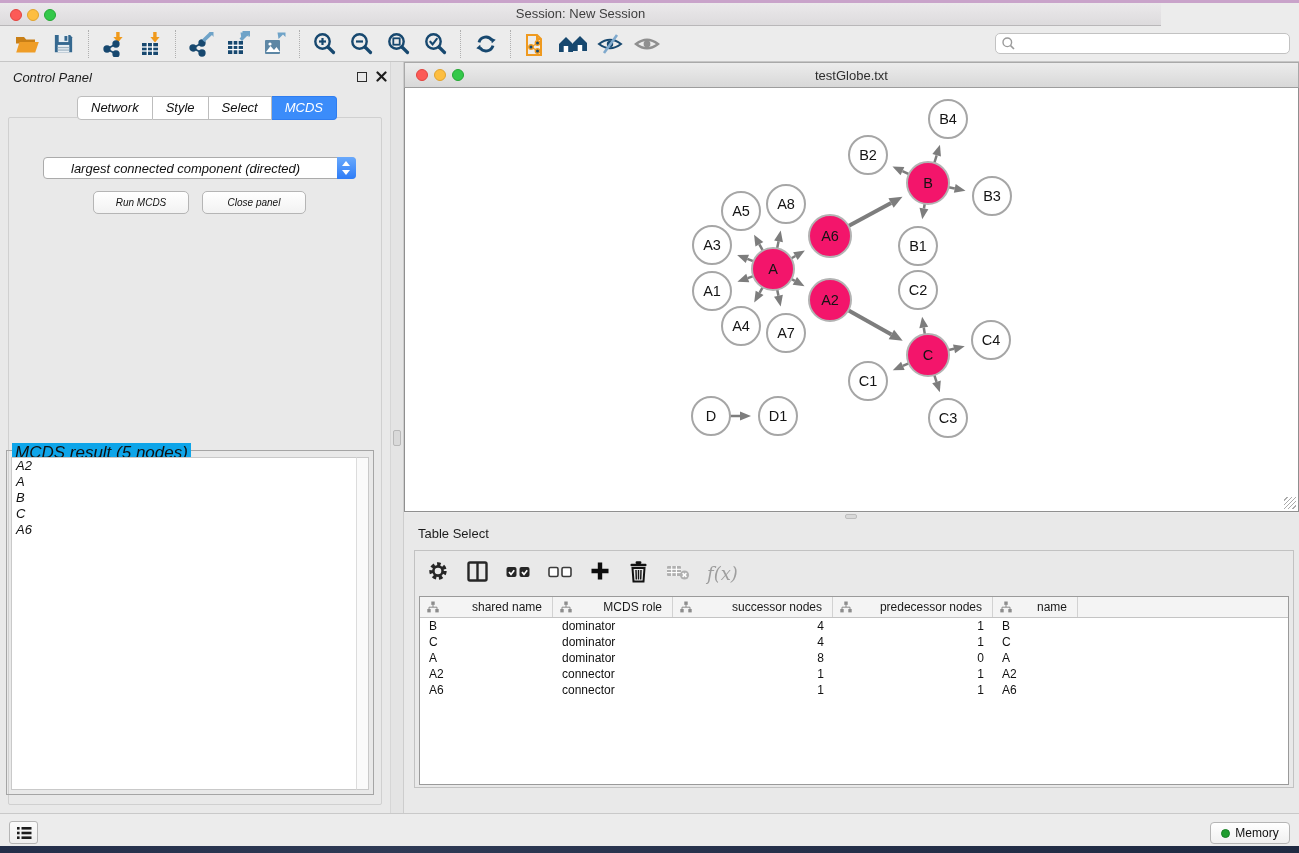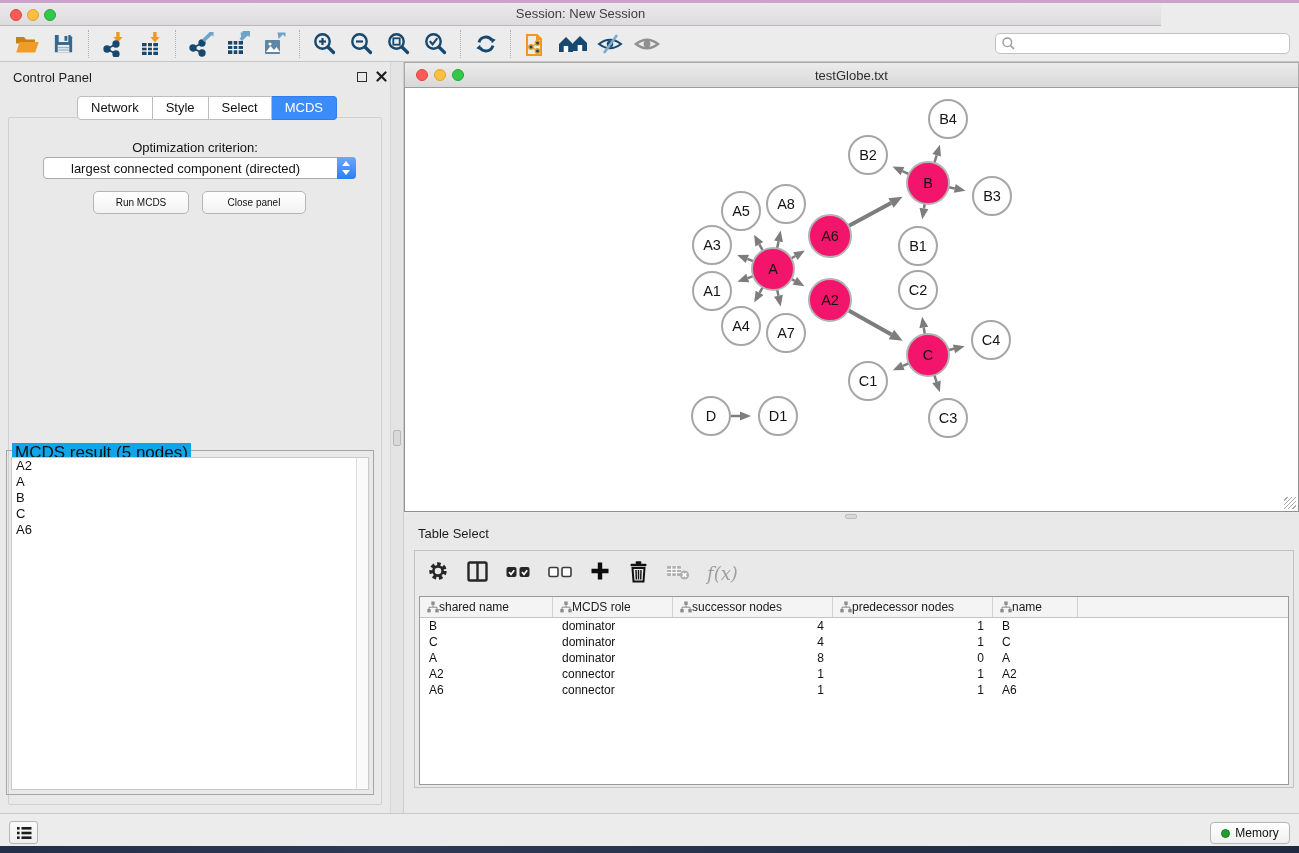--- a/index.html
+++ b/index.html
@@ -25,21 +25,21 @@
   
   #toolbar { left:0; top:26px; width:1299px; height:36px; background:#ececec;
     border-bottom:1px solid #c6c6c6; display:flex; align-items:center; padding-left:8px; }
   .tbtn { width:37px; height:32px; display:flex; align-items:center; justify-content:center; }
   .tsep { width:1px; height:28px; border-left:1px dotted #b0b0b0; margin:0 6px; }
   #search-box { position:absolute; left:995px; top:7px; width:295px; height:21px; background:#fff;
     border:1px solid #c2c2c2; border-radius:5px; display:flex; align-items:center; padding-left:5px; }
   #search-box input { border:none; outline:none; flex:1; height:17px; font-size:12px; background:transparent; }
 
   
-  #control-panel { left:0; top:62px; width:390px; height:751px; background:#e9e9e9; }
+  #control-panel { left:0; top:62px; width:390px; height:751px; background:#e9e9e9;font-style:italic; }
   #cp-header { position:absolute; left:13px; top:8px; font-size:13px; color:#1d1d1d; }
   .panel-btns { position:absolute; top:9px; display:flex; gap:9px; align-items:center; }
   .float-icon { width:10px; height:10px; border:1.5px solid #2c2c2c; display:inline-block; }
   #cp-content { position:absolute; left:8px; top:55px; width:374px; height:688px;
     border:1px solid #d0d0d0; background:#e9e9e9; border-radius:2px; }
   .tabs-row { position:absolute; display:flex; }
   .tab { background:#fff; border:1px solid #bdbdbd; border-left-width:0; font-size:13px;
     color:#111; padding:3px 13px 4px; }
   .tab:first-child { border-left-width:1px; border-radius:4px 0 0 4px; }
   .tab:last-child { border-radius:0 4px 4px 0; }
@@ -97,21 +97,21 @@
   #tp-box { position:absolute; left:10px; top:30px; width:880px; height:238px;
     border:1px solid #c2c2c2; background:#e9e9e9; }
   #tp-toolbar { position:absolute; left:0; top:0; width:878px; height:44px; display:flex;
     align-items:center; padding-left:12px; gap:17px; }
   .fx { font-family:"DejaVu Serif","Liberation Serif",serif; font-style:italic; font-size:18px; color:#9e9e9e; }
   #tp-table { position:absolute; left:4px; top:45px; width:870px; height:189px; background:#fff;
     border:1px solid #9a9a9a; overflow:hidden; }
   #tp-head { display:flex; height:21px; background:#f4f4f4; border-bottom:1px solid #c4c4c4; }
   .hcell { display:flex; align-items:center; border-right:1px solid #d2d2d2; font-size:12px;
     color:#1a1a1a; position:relative; }
-  .hcell .lbl { flex:1; text-align:left; padding-right:10px; }
+  .hcell .lbl { flex:1; text-align:right; padding-right:10px; }
   .hcell svg { margin-left:7px; }
   .trow { display:flex; height:16px; align-items:center; }
   .tcell { font-size:12px; color:#111; white-space:nowrap; overflow:hidden; }
   .tcell.left { padding-left:9px; text-align:left; }
   .tcell.right { padding-right:9px; text-align:right; }
 
   #tp-tabs { left:672px; top:270px; }
   #tp-tabs .tab { padding:3px 14px 5px; }
 
   
@@ -311,21 +311,20 @@
           </g>
         </svg>
     </div>
     <div id="cp-content"></div>
     <div class="tabs-row" id="cp-tabs">
         <span class="tab">Network</span>
         <span class="tab">Style</span>
         <span class="tab">Select</span>
         <span class="tab selected">MCDS</span>
       </div>
-    <div id="opt-label">Optimization criterion:</div>
     <div id="criterion-select">
       <span class="val">largest connected component (directed)</span>
       <span class="stepper"></span>
     </div>
     <div class="push-btn" id="run-btn">Run MCDS</div>
     <div class="push-btn" id="closep-btn">Close panel</div>
     <div id="result-box">
       <span id="result-title">MCDS result (5 nodes)</span>
       <div id="result-list">
           <div class="result-item">A2</div>

